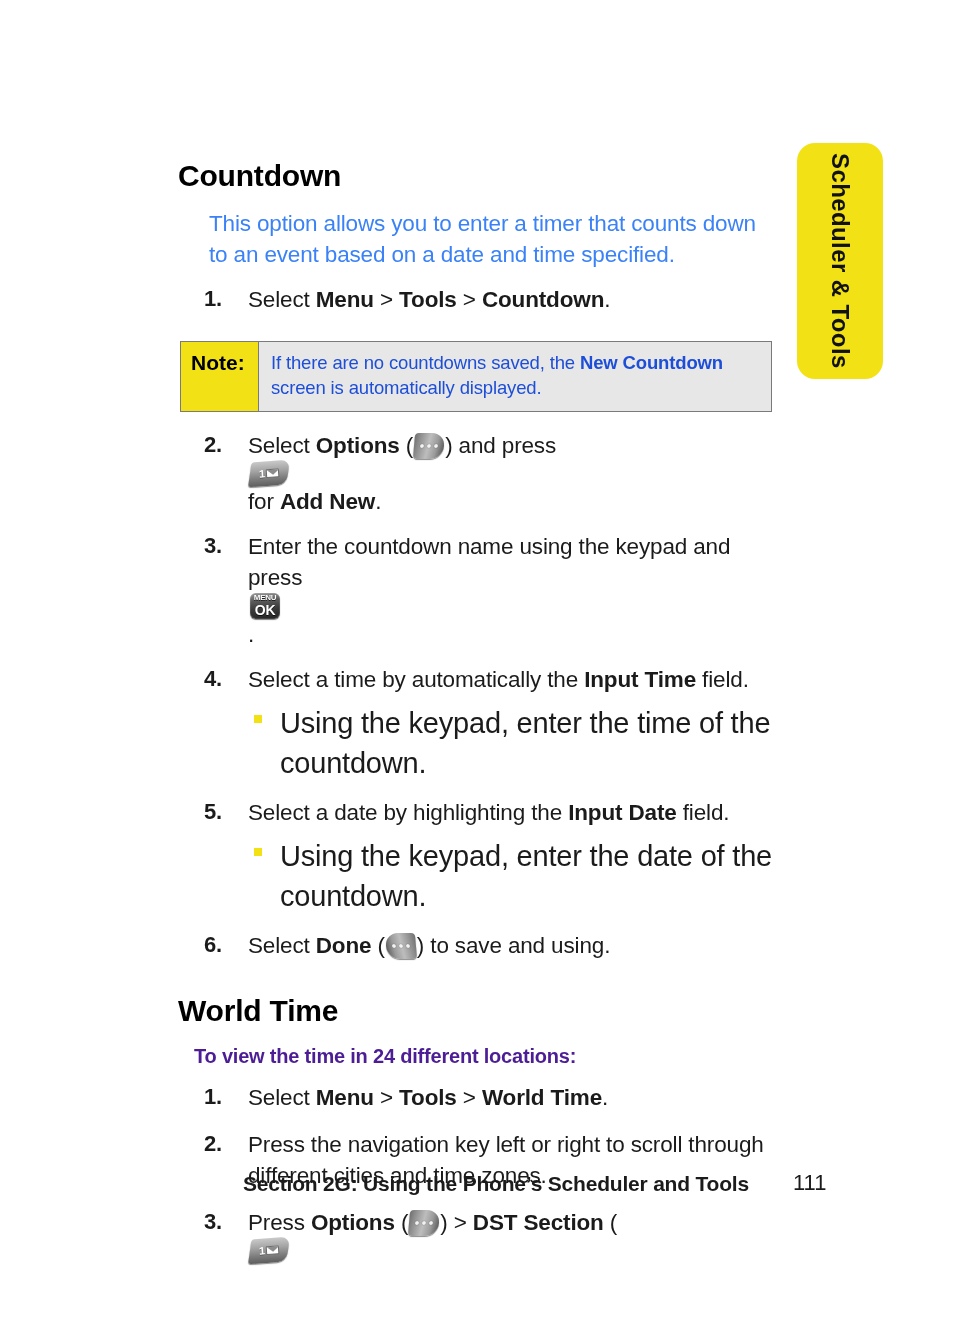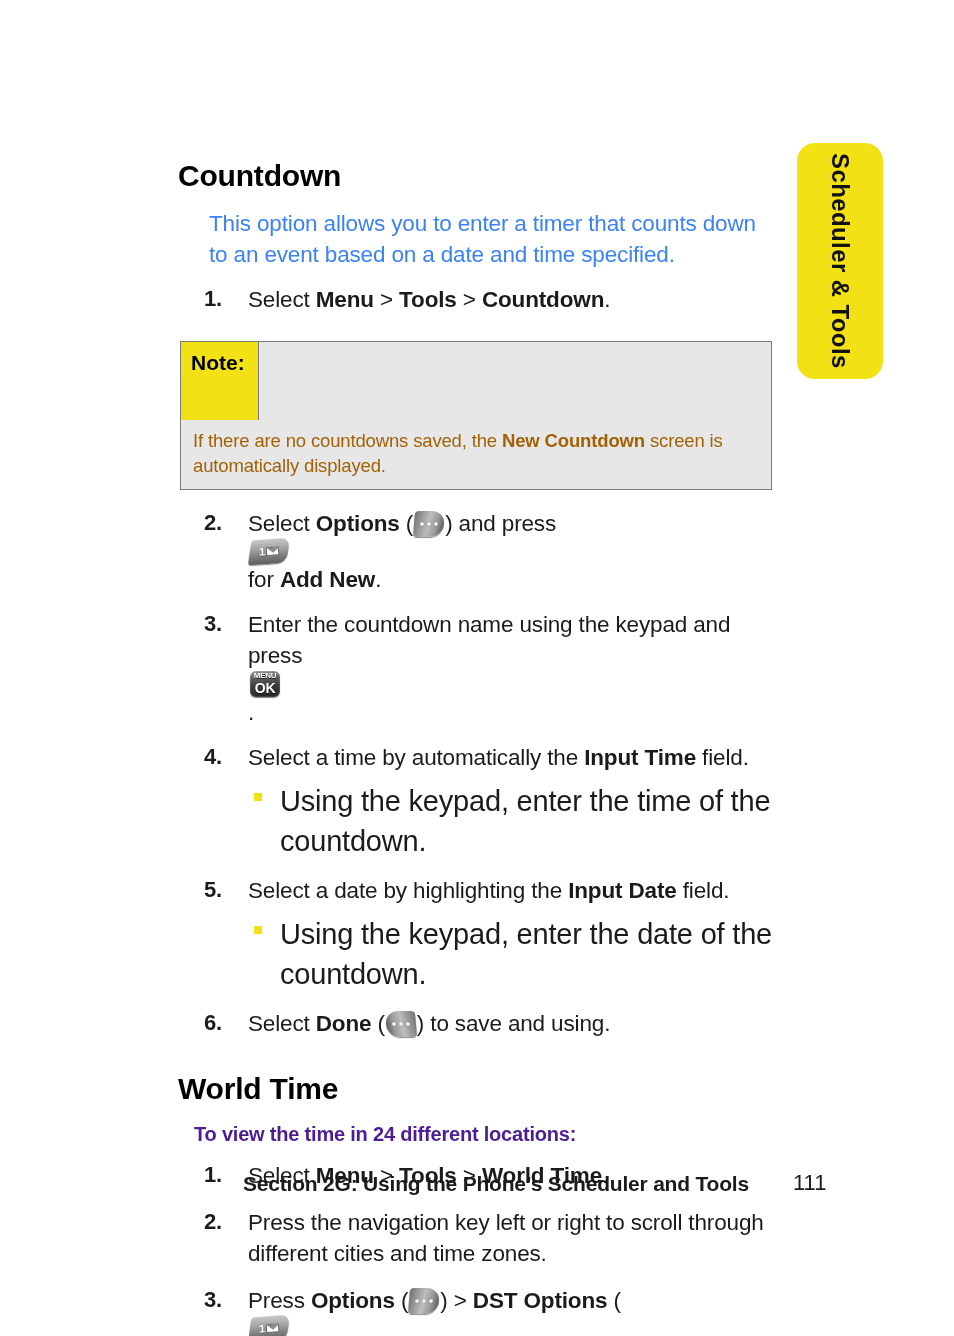--- a/index.html
+++ b/index.html
@@ -124,39 +124,38 @@
 
   
   .note-box {
     margin-top: 26px;
     margin-left: 2px;
     width: 592px;
     border: 1.5px solid #7a7a7a;
     background: #e7e7e7;
     display: flex;
     box-sizing: border-box;
-    flex-direction: column;
   }
   .note-label {
     background: #F2E215;
     border-right: 1.5px solid #7a7a7a;
     width: 78px;
     flex: 0 0 78px;
     font-weight: bold;
     font-size: 21px;
     color: #000;
     padding: 9px 0 9px 10px;
     box-sizing: border-box;
   }
   .note-body {
     padding: 9px 12px 10px 12px;
     font-size: 18.5px;
     line-height: 1.35;
     letter-spacing: -0.15px;
-    color: #a16207;
+    color: #1d4ed8;
   }
 
   
   .key {
     display: inline-block;
     vertical-align: -6px;
     position: relative;
   }
 
   
@@ -360,21 +359,21 @@
 
     <li style="margin-top:16px;">
       <span class="num">2.</span><span>Press the navigation key left or right to scroll through different cities and time zones.</span>
     </li>
 
     <li style="margin-top:16px;">
       <span class="num">3.</span><span>Press </span><b>Options</b><span> (</span><span class="key key-softkey-right"><span class="key-dots">
             <i></i>
             <i></i>
             <i></i>
-          </span></span><span>) &gt; </span><b>DST Options</b><span> (</span><span class="key key-message">
+          </span></span><span>) &gt; </span><b>DST Section</b><span> (</span><span class="key key-message">
           <span class="one">1</span>
           <span class="env"></span>
         </span>
     </li>
   </ol>
 
 </div>
 
 <div class="footer">
   <div class="footer-text">Section 2G: Using the Phone’s Scheduler and Tools</div>

